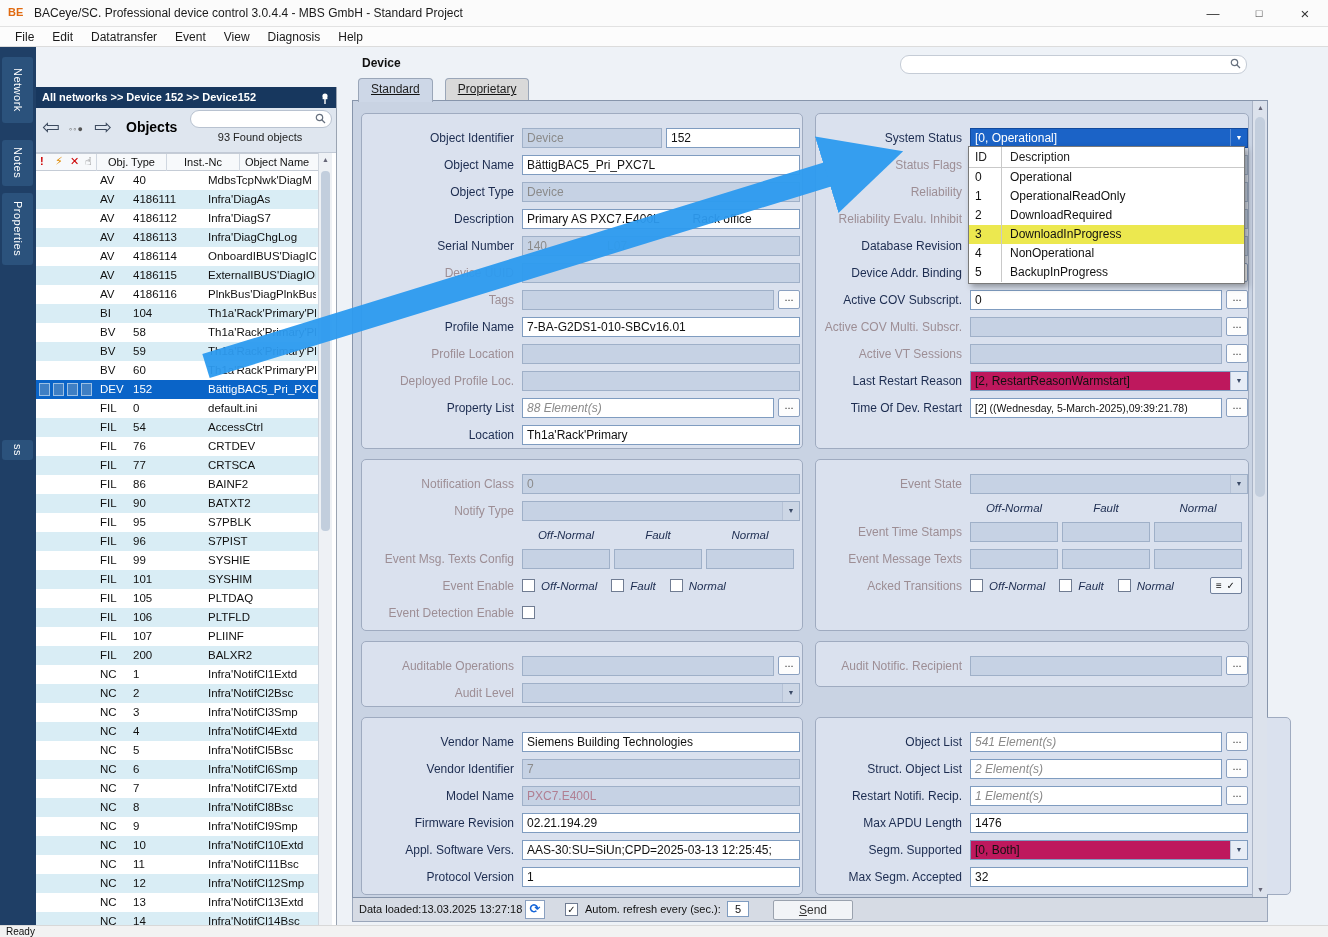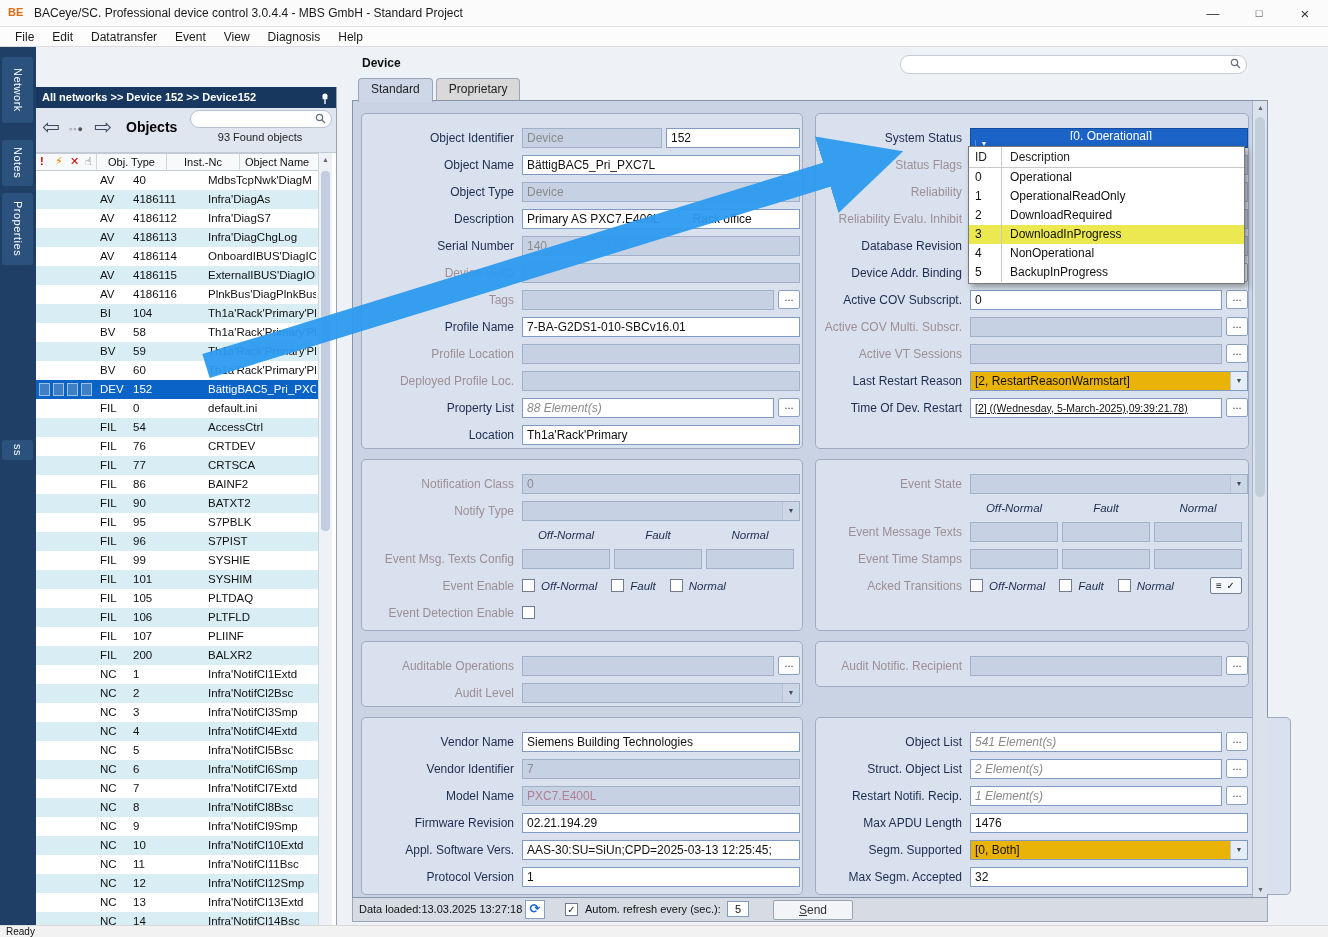--- a/index.html
+++ b/index.html
@@ -50,21 +50,21 @@
   .selsq{position:absolute;top:3px;width:11px;height:13px;background:#3f7fc4;border:1px solid #9cc0e4;box-sizing:border-box;}
   .objscroll{position:absolute;left:282px;top:66px;width:14px;height:812px;background:#eef1f5;border-left:1px solid #d0d6de;box-sizing:border-box;}
   .sarr{position:absolute;left:0;width:13px;height:14px;text-align:center;font-size:7px;color:#667;line-height:14px;}
   .sarr.up{top:0;} .sarr.dn{bottom:0;}
   .sthumb{position:absolute;left:2px;top:18px;width:9px;height:360px;background:#c2cedd;border-radius:4px;}
 
   
   .devpanel{position:absolute;left:337px;top:47px;width:991px;height:878px;background:#eef2f7;}
   .devtitle{position:absolute;left:25px;top:9px;font-weight:bold;font-size:12px;}
   .devsearch{position:absolute;left:563px;top:8px;width:345px;height:17px;background:#fff;border:1px solid #c5ccd6;border-radius:9px;}
-  .tabs{position:absolute;left:21px;top:31px;height:23px;display:flex;gap:3px;z-index:5;}
+  .tabs{position:absolute;left:21px;top:31px;height:23px;display:flex;gap:12px;z-index:5;text-decoration:underline;}
   .tab{height:22px;box-sizing:border-box;padding:3px 12px;border:1px solid #9aa6b8;border-bottom:none;
        border-radius:4px 4px 0 0;background:#d9d9d9;color:#222;font-size:12px;line-height:15px;}
   .tab.active{background:#cdd7e7;height:24px;position:relative;}
   .contentbox{position:absolute;left:15px;top:53px;width:916px;height:798px;background:#c9d3e3;border:1px solid #8795ab;box-sizing:border-box;}
   .devscroll{position:absolute;right:0;top:0;width:15px;height:100%;background:#dce2ec;border-left:1px solid #aab4c6;box-sizing:border-box;}
   .dthumb{position:absolute;left:2px;top:16px;width:10px;height:380px;background:#c3cedd;border-radius:5px;}
 
   .group{position:absolute;background:#dae1ee;border:1px solid #9fabc0;border-radius:5px;box-sizing:border-box;
          padding:10px 6px 4px 6px;overflow:hidden;}
   .frow{display:flex;align-items:center;height:27px;}
@@ -72,24 +72,24 @@
   .flabel{width:146px;text-align:right;padding-right:8px;flex:none;color:#1c2c50;font-size:12px;white-space:nowrap;overflow:hidden;}
   .gr .flabel{width:140px;}
   .flabel.off{color:#9d8e95;}
   .fcells{display:flex;align-items:center;gap:4px;flex:1;}
   .tf{height:20px;box-sizing:border-box;border:1px solid #7f9cc0;background:#fff;font-size:12px;line-height:18px;
       padding:0 4px;white-space:pre;overflow:hidden;flex:none;}
   .tf.off{background:#c6d2e4;border-color:#9fb0c8;}
   .tf.dim{color:#8b8b8b;}
   .tf.it{color:#8b8b8b;font-style:italic;}
   .tf.pink{color:#b07f92;}
-  .tf.sm{font-size:10.5px;text-decoration:underline;}
+  .tf.sm{font-size:10.5px;}
   .dots{width:22px;height:19px;box-sizing:border-box;border:1px solid #8aa0c0;background:#fdfdfd;border-radius:2px;
         text-align:center;line-height:13px;font-size:11px;color:#333;flex:none;}
-  .cselect{height:20px;box-sizing:border-box;border:1px solid #7f9cc0;background:#eab308;display:flex;align-items:center;
+  .cselect{height:20px;box-sizing:border-box;border:1px solid #7f9cc0;background:#be185d;display:flex;align-items:center;
            padding-left:4px;font-size:12px;flex:none;overflow:hidden;}
   .cval{white-space:nowrap;overflow:hidden;flex:1;}
   .carr{width:16px;align-self:stretch;display:flex;align-items:center;justify-content:center;font-size:7px;
         color:#3a4a66;background:#e7edf6;border-left:1px solid #b6c2d6;flex:none;}
   .cselect.off{background:#c6d2e4;border-color:#9fb0c8;}
   .cselect.off .carr{background:#ccd6e5;}
   .cselect.open{background:#1b63c7;border-color:#124a9d;color:#fff;}
   .cselect.open .carr{background:#1b63c7;color:#fff;border-left-color:#5a8ed6;}
   .headlab{width:88px;text-align:center;font-style:italic;color:#1c2c50;font-size:11.5px;flex:none;}
   .chk{width:13px;height:13px;box-sizing:border-box;background:#fff;border:1px solid #707c92;display:inline-block;flex:none;}
@@ -505,21 +505,21 @@
             <div class="flabel">Location</div>
             <div class="fcells">
               <div class="tf" style="width: 278px;">Th1a'Rack'Primary</div>
             </div>
           </div>
         </div>
       <div class="group gr" id="g-status" style="left:462px;top:12px;width:434px;height:336px">
           <div class="frow">
             <div class="flabel">System Status</div>
             <div class="fcells">
-              <div class="cselect open" style="width: 278px; flex-direction: column;">
+              <div class="cselect open" style="width: 278px;">
                 <span class="cval">[0, Operational]</span>
                 <span class="carr">▼</span>
               </div>
             </div>
           </div>
           <div class="frow">
             <div class="flabel off">Status Flags</div>
             <div class="fcells">
               <div class="tf off" style="width: 278px;"></div>
             </div>
@@ -652,29 +652,29 @@
           </div>
           <div class="frow hrow">
             <div class="flabel"></div>
             <div class="fcells">
               <span class="headlab">Off-Normal</span>
               <span class="headlab">Fault</span>
               <span class="headlab">Normal</span>
             </div>
           </div>
           <div class="frow">
-            <div class="flabel off">Event Message Texts</div>
+            <div class="flabel off">Event Time Stamps</div>
             <div class="fcells">
               <div class="tf off" style="width: 88px;"></div>
               <div class="tf off" style="width: 88px;"></div>
               <div class="tf off" style="width: 88px;"></div>
             </div>
           </div>
           <div class="frow">
-            <div class="flabel off">Event Time Stamps</div>
+            <div class="flabel off">Event Message Texts</div>
             <div class="fcells">
               <div class="tf off" style="width: 88px;"></div>
               <div class="tf off" style="width: 88px;"></div>
               <div class="tf off" style="width: 88px;"></div>
             </div>
           </div>
           <div class="frow">
             <div class="flabel off">Acked Transitions</div>
             <div class="fcells">
               <span class="chk"></span>

